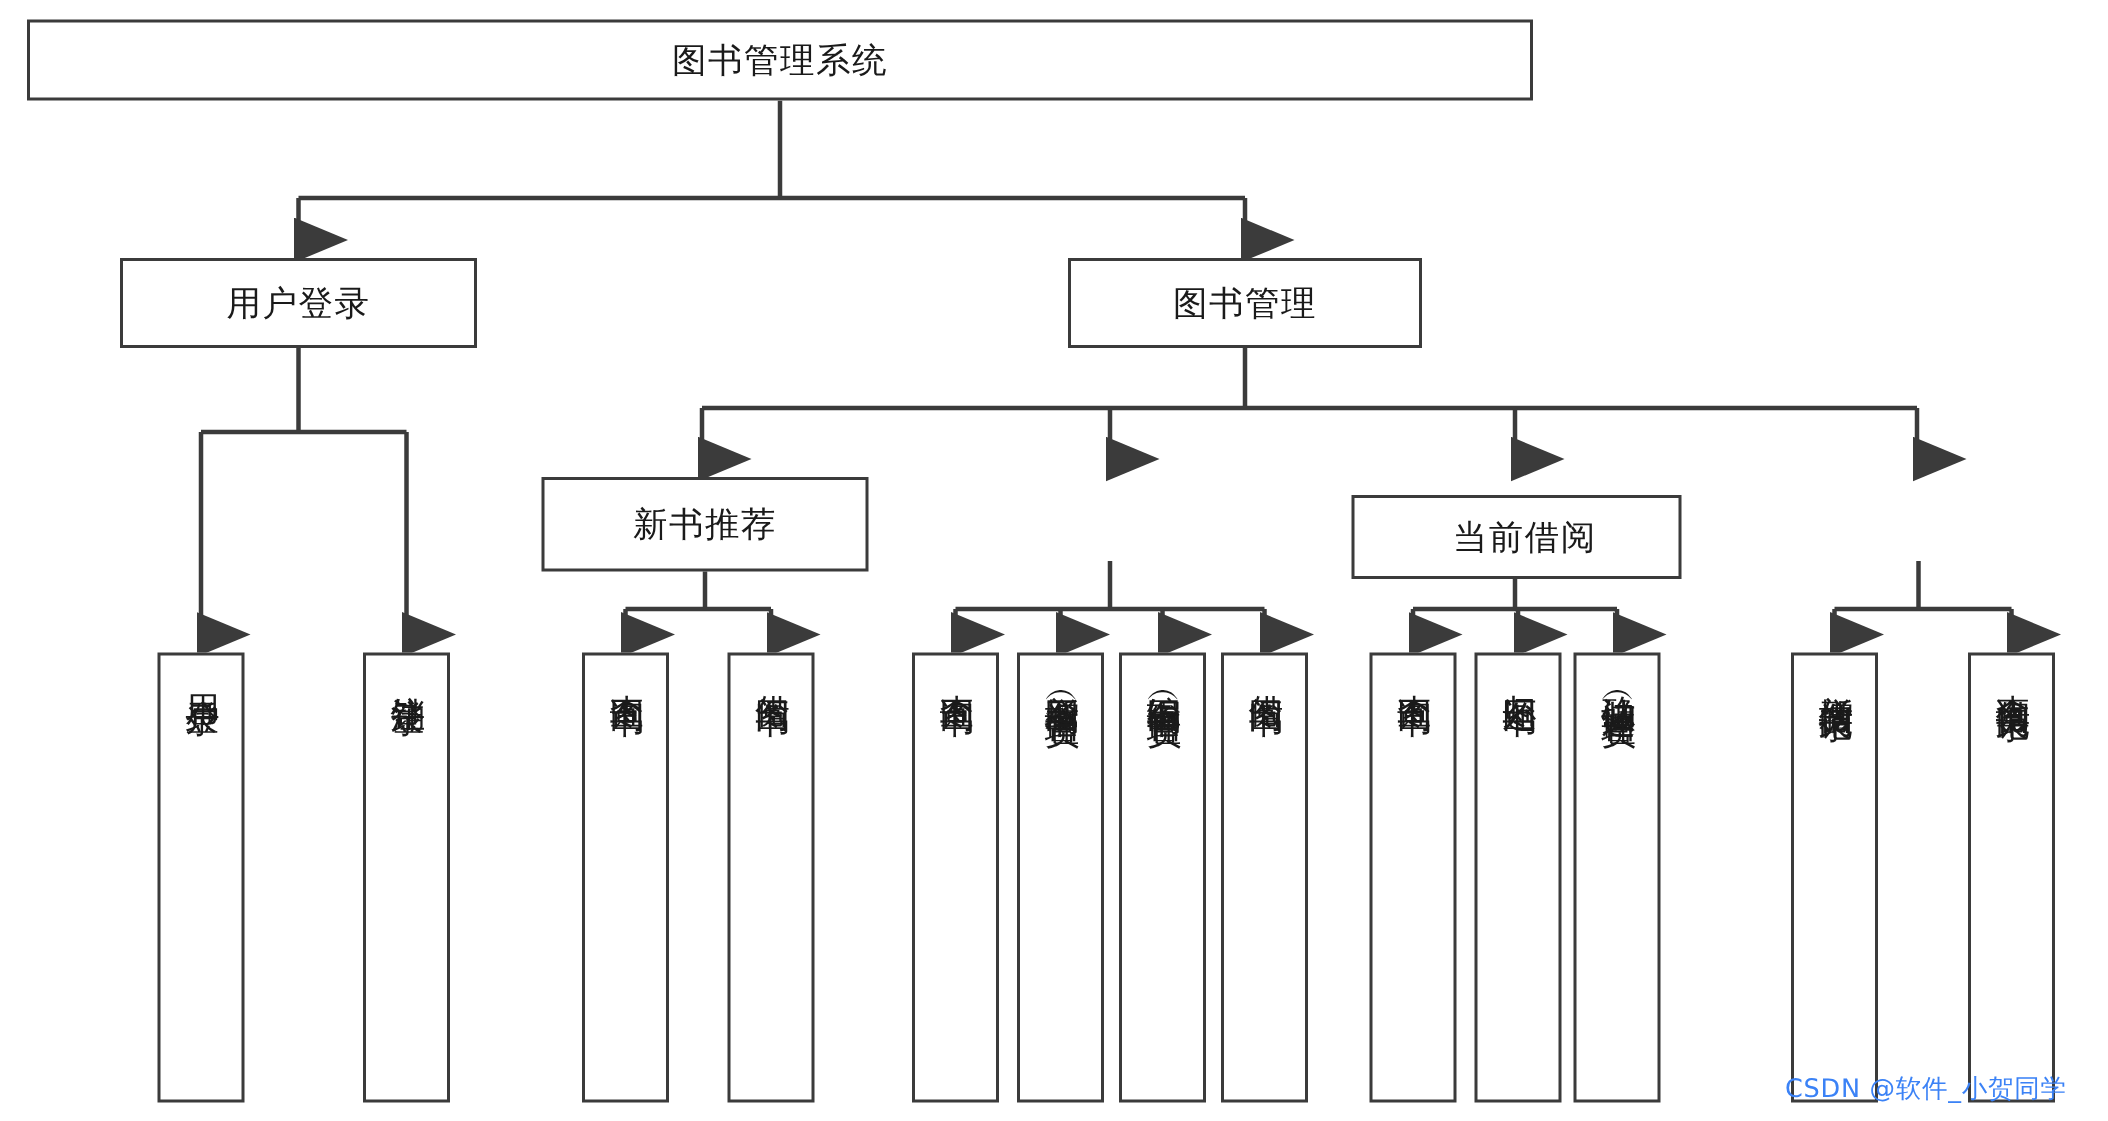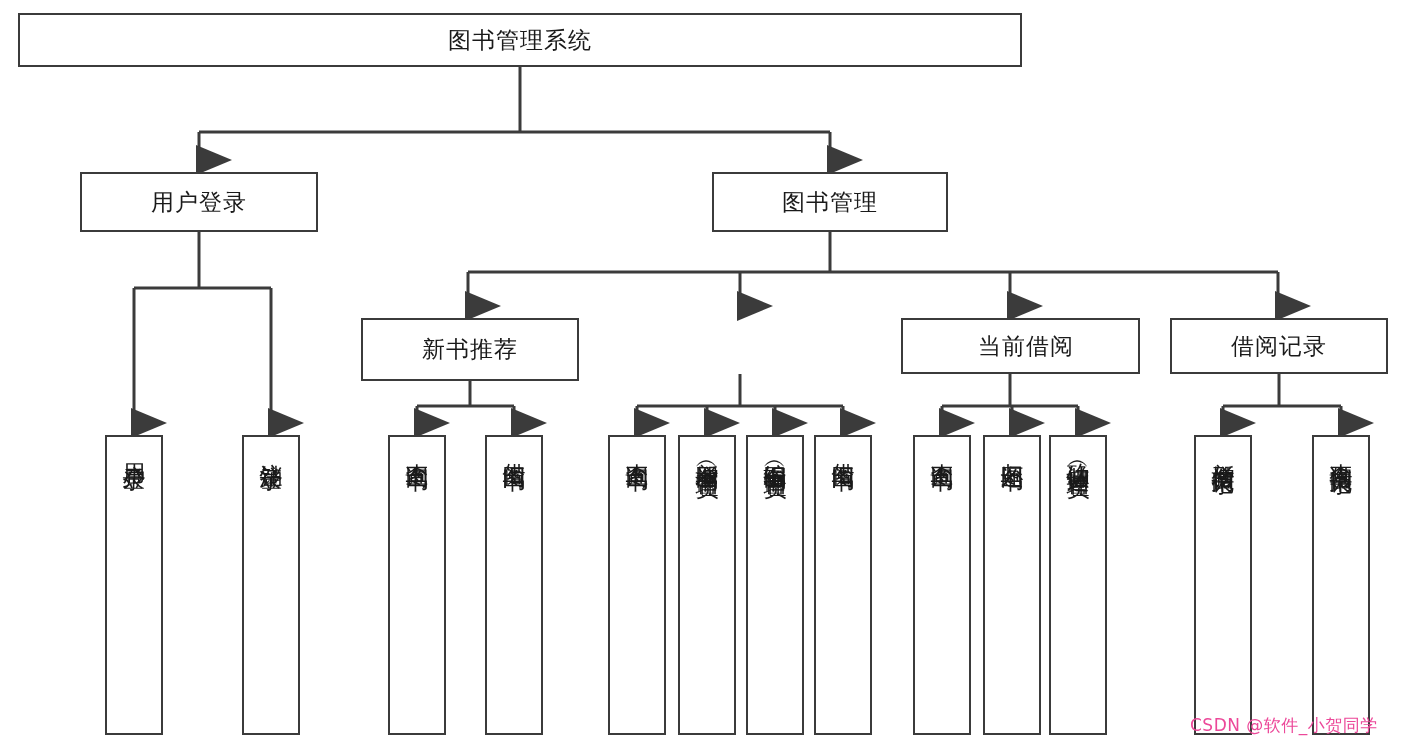--- a/index.html
+++ b/index.html
@@ -48,21 +48,21 @@
     position: absolute;
     left: 0;
     top: 0;
     width: 1405px;
     height: 747px;
     pointer-events: none;
   }
   .watermark {
     position: absolute;
     font-size: 17px;
-    color: #ec4899;
+    color: #3b82f6;
     white-space: nowrap;
     letter-spacing: 0.5px;
   }
 </style>
 </head>
 <body>
 
 <div id="canvas">
 
   <svg class="edge-svg" viewBox="0 0 1405 747" xmlns="http://www.w3.org/2000/svg">
@@ -114,22 +114,21 @@
       <path d="M 1341 406 L 1341 423" marker-end="url(#arrow)"></path>
     </g>
   </svg>
 
   <div class="node h" id="n-root" style="left: 18px; top: 13px; width: 1004px; height: 54px;">图书管理系统</div>
 
   <div class="node h" id="n-l2-0" style="left: 80px; top: 172px; width: 238px; height: 60px;">用户登录</div>
   <div class="node h" id="n-l2-1" style="left: 712px; top: 172px; width: 236px; height: 60px;">图书管理</div>
 
   <div class="node h" id="n-l3-0" style="left: 361px; top: 318px; width: 218px; height: 63px;">新书推荐</div>
-  <div class="node h" id="n-l3-2" style="left: 901px; top: 318px; width: 239px; height: 56px; padding-left: 11px;">当前借阅</div>
-  <div class="node h" id="n-l3-3" style="left: 1170px; top: 318px; width: 218px; height: 56px;">借阅记录</div>
+  <div class="node h" id="n-l3-2" style="left: 901px; top: 330px; width: 220px; height: 56px; padding-left: 11px;">当前借阅</div>
 
   <div class="node v" id="n-lf-0" style="left: 105px; top: 435px; width: 58px; height: 300px;">
     <span class="vtext">用户登录</span>
   </div>
   <div class="node v" id="n-lf-1" style="left: 242px; top: 435px; width: 58px; height: 300px;">
     <span class="vtext">注销登录</span>
   </div>
   <div class="node v" id="n-lf-2" style="left: 388px; top: 435px; width: 58px; height: 300px;">
     <span class="vtext">查询图书</span>
   </div>

